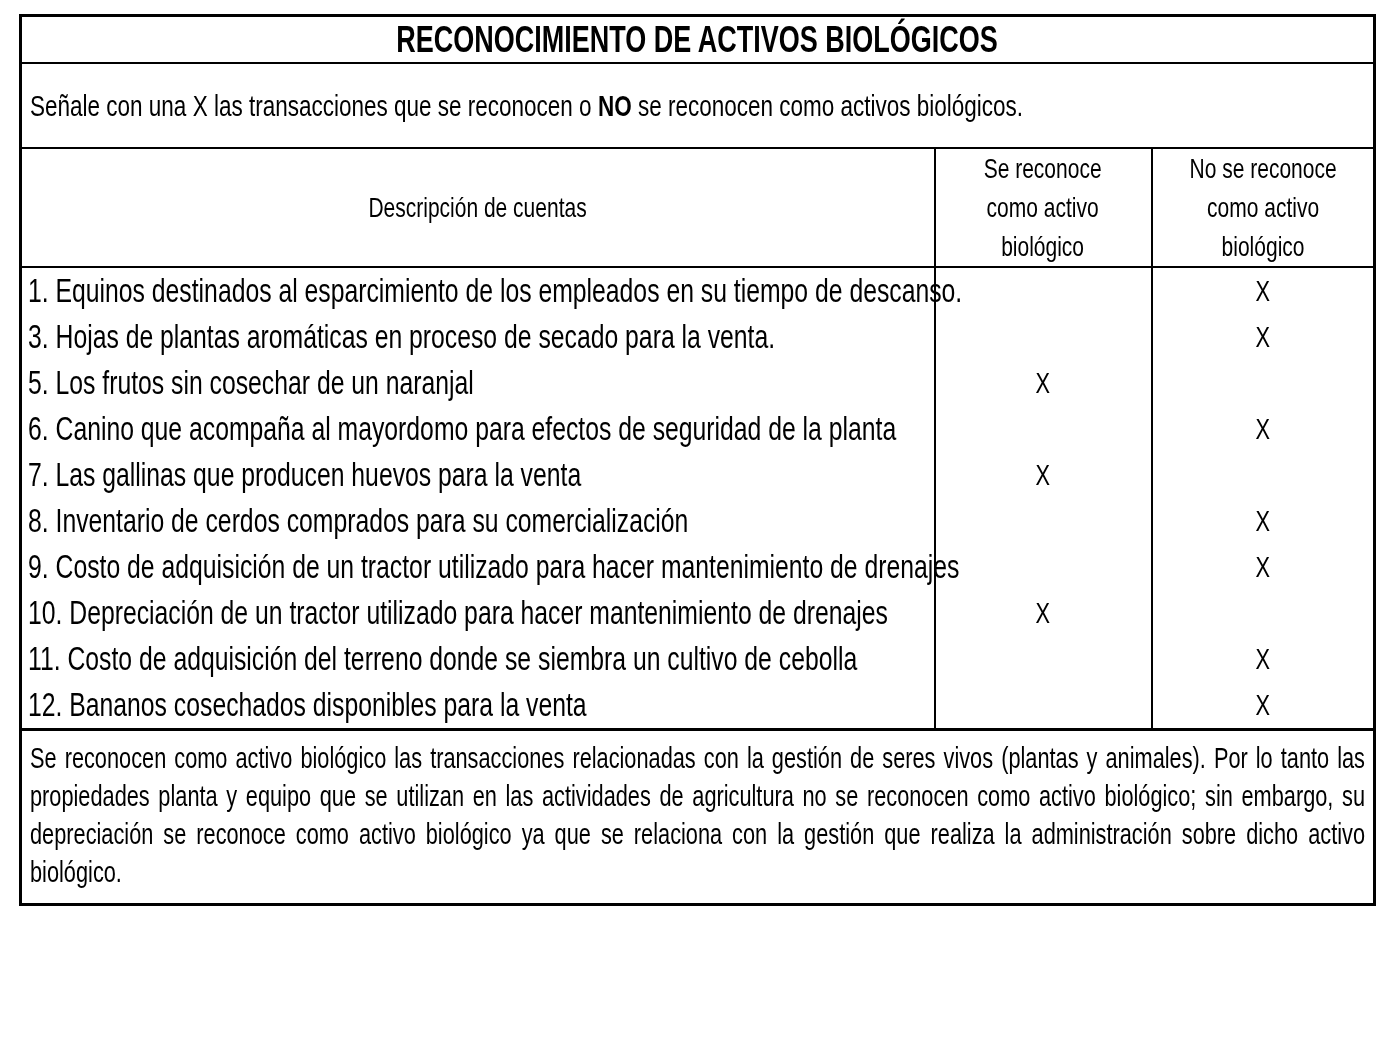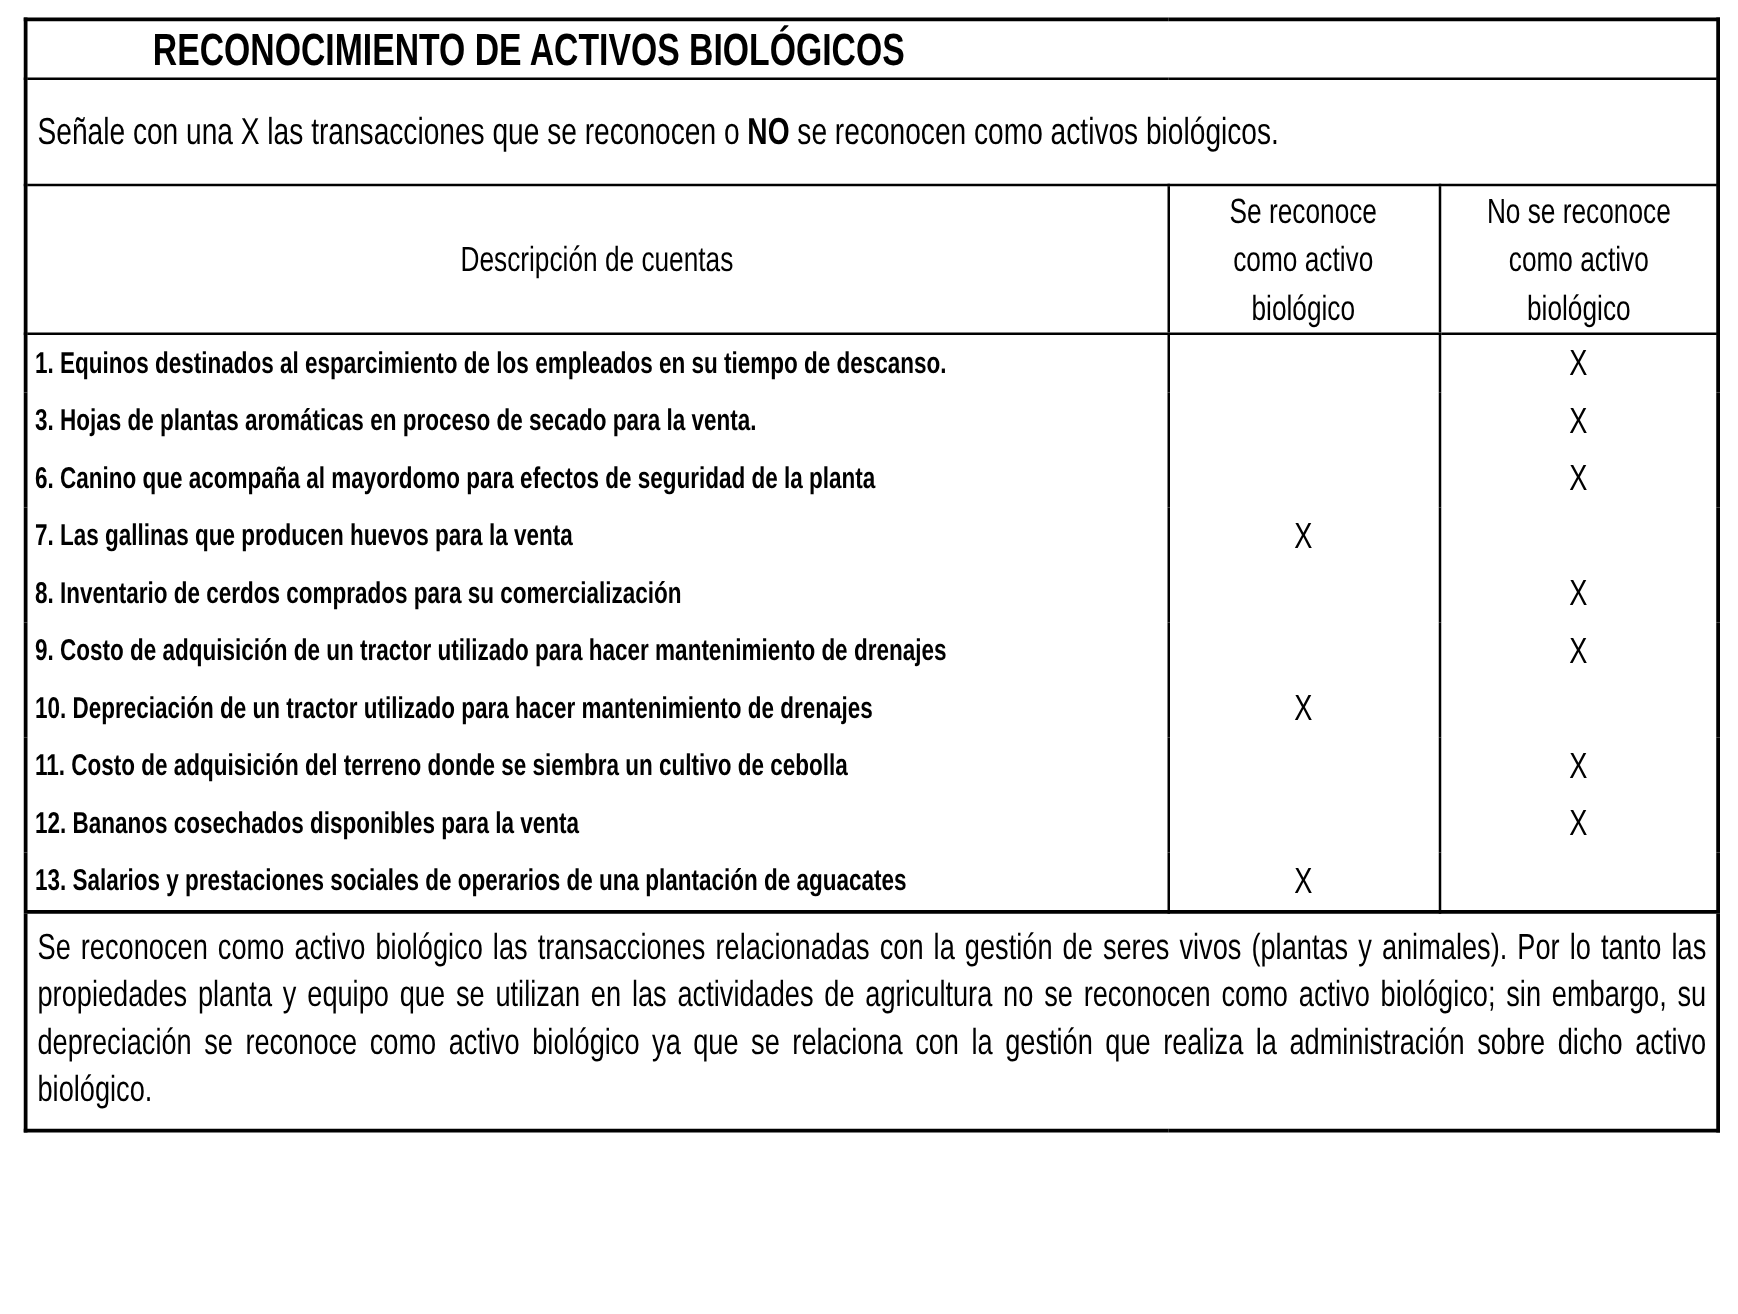--- a/index.html
+++ b/index.html
@@ -41,20 +41,21 @@
   }
   .cond-c {
     display: inline-block;
     transform: scaleX(0.75);
     transform-origin: center center;
     white-space: nowrap;
   }
   .title-cell {
     height: 45px;
     border-bottom: 2px solid #000000;
+    text-align: center;
     font-weight: bold;
     font-size: 36px;
     letter-spacing: 0px;
   }
   .instr-cell {
     height: 83px;
     border-bottom: 2px solid #000000;
     font-size: 30px;
     padding-left: 8px;
     margin-left: 47px;
@@ -72,23 +73,22 @@
     transform: scaleX(0.75);
     transform-origin: center center;
     line-height: 39px;
     text-align: center;
   }
   .col-div {
     border-left: 2px solid #000000;
   }
   .desc-cell {
     height: 46px;
-    font-size: 24px;
+    font-size: 33px;
     padding-left: 6px;
-    font-weight: bold;
   }
   .mark-cell {
     text-align: center;
     font-size: 29px;
   }
   .footer-cell {
     border-top: 3px solid #000000;
     padding: 8px 8px 12px 8px;
   }
   .footer-inner {
@@ -144,20 +144,25 @@
       <td class="desc-cell"><span class="cond">1. Equinos destinados al esparcimiento de los empleados en su tiempo de descanso.</span></td>
       <td class="mark-cell col-div"><span class="cond-c"></span></td>
       <td class="mark-cell col-div"><span class="cond-c">X</span></td>
     </tr>
     <tr>
       <td class="desc-cell"><span class="cond">3. Hojas de plantas aromáticas en proceso de secado para la venta.</span></td>
       <td class="mark-cell col-div"><span class="cond-c"></span></td>
       <td class="mark-cell col-div"><span class="cond-c">X</span></td>
     </tr>
     <tr>
+      <td class="desc-cell"><span class="cond">5. Los frutos sin cosechar de un naranjal</span></td>
+      <td class="mark-cell col-div"><span class="cond-c">X</span></td>
+      <td class="mark-cell col-div"><span class="cond-c"></span></td>
+    </tr>
+    <tr>
       <td class="desc-cell"><span class="cond">6. Canino que acompaña al mayordomo para efectos de seguridad de la planta</span></td>
       <td class="mark-cell col-div"><span class="cond-c"></span></td>
       <td class="mark-cell col-div"><span class="cond-c">X</span></td>
     </tr>
     <tr>
       <td class="desc-cell"><span class="cond">7. Las gallinas que producen huevos para la venta</span></td>
       <td class="mark-cell col-div"><span class="cond-c">X</span></td>
       <td class="mark-cell col-div"><span class="cond-c"></span></td>
     </tr>
     <tr>
@@ -177,25 +182,20 @@
     </tr>
     <tr>
       <td class="desc-cell"><span class="cond">11. Costo de adquisición del terreno donde se siembra un cultivo de cebolla</span></td>
       <td class="mark-cell col-div"><span class="cond-c"></span></td>
       <td class="mark-cell col-div"><span class="cond-c">X</span></td>
     </tr>
     <tr>
       <td class="desc-cell"><span class="cond">12. Bananos cosechados disponibles para la venta</span></td>
       <td class="mark-cell col-div"><span class="cond-c"></span></td>
       <td class="mark-cell col-div"><span class="cond-c">X</span></td>
-    </tr>
-    <tr>
-      <td class="desc-cell"><span class="cond">13. Salarios y prestaciones sociales de operarios de una plantación de aguacates</span></td>
-      <td class="mark-cell col-div"><span class="cond-c">X</span></td>
-      <td class="mark-cell col-div"><span class="cond-c"></span></td>
     </tr>
 
     <tr>
       <td colspan="3" class="footer-cell">
         <div class="footer-inner">Se reconocen como activo biológico las transacciones relacionadas con la gestión de seres vivos (plantas y animales). Por lo tanto las propiedades planta y equipo que se utilizan en las actividades de agricultura no se reconocen como activo biológico; sin embargo, su depreciación se reconoce como activo biológico ya que se relaciona con la gestión que realiza la administración sobre dicho activo biológico.</div>
       </td>
     </tr>
   </tbody>
     </table>
 </div>

